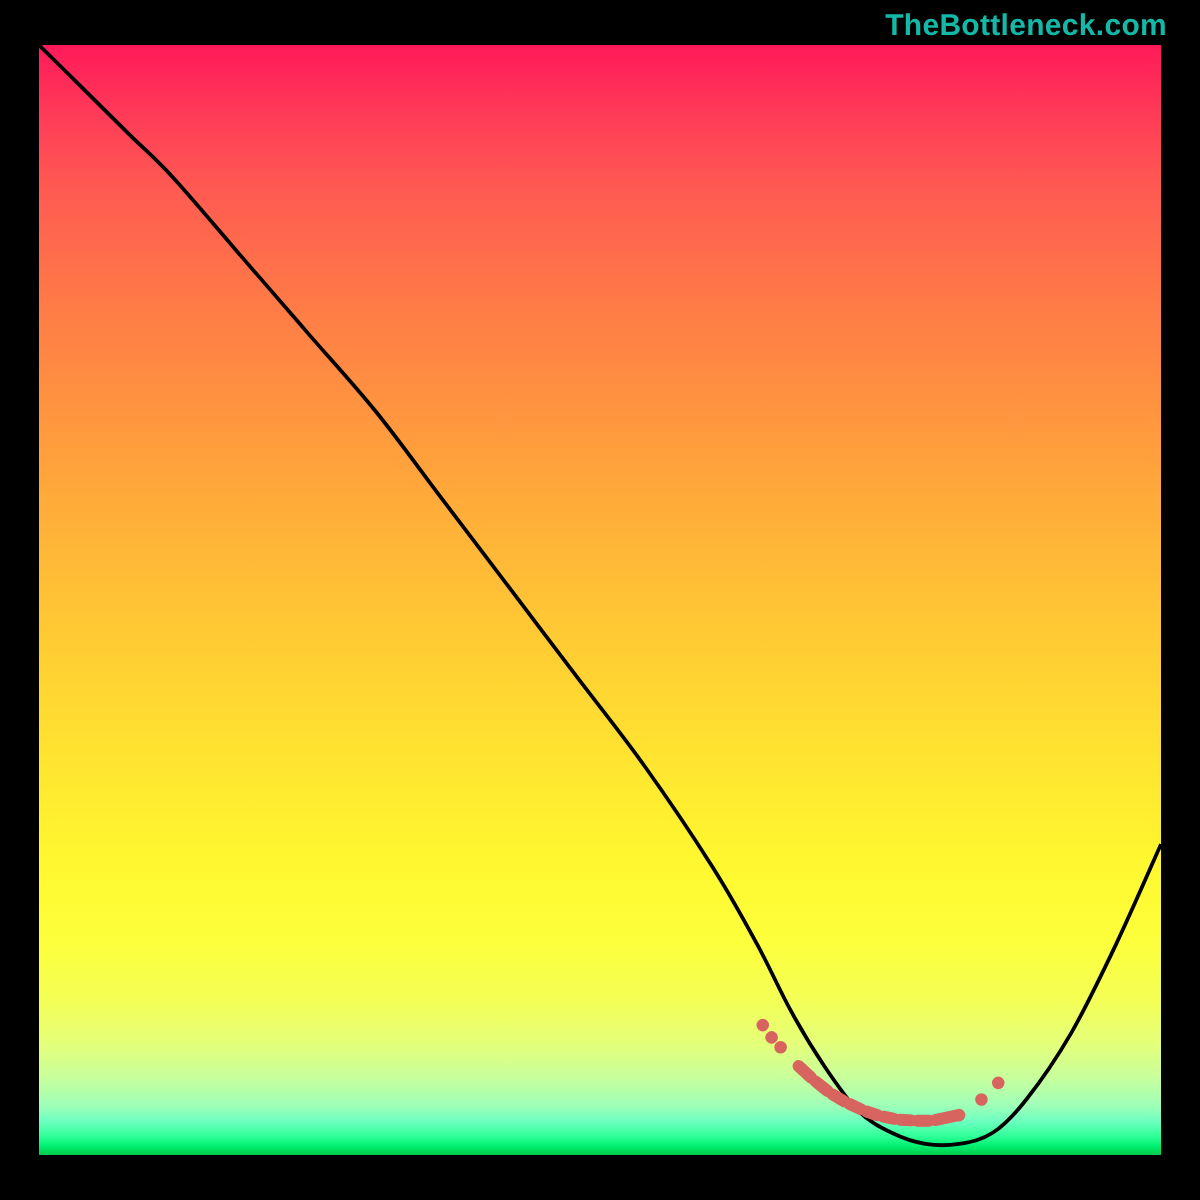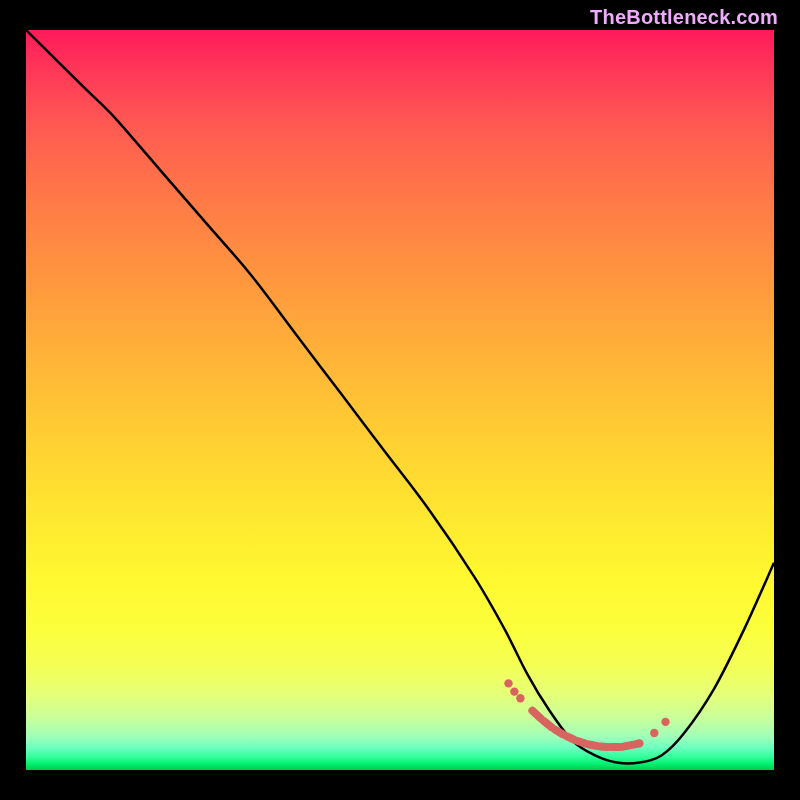--- a/index.html
+++ b/index.html
@@ -10,21 +10,21 @@
     position: relative;
     background: #000;
   }
   .watermark {
     position: absolute;
     top: 6px;
     right: 22px;
     font-family: Arial, Helvetica, sans-serif;
     font-size: 20px;
     font-weight: bold;
-    color: #f0abfc;
+    color: #14b8a6;
     letter-spacing: 0.2px;
     z-index: 10;
   }
   .plot {
     position: absolute;
     left: 26px;
     top: 30px;
     width: 748px;
     height: 740px;
     overflow: hidden;

